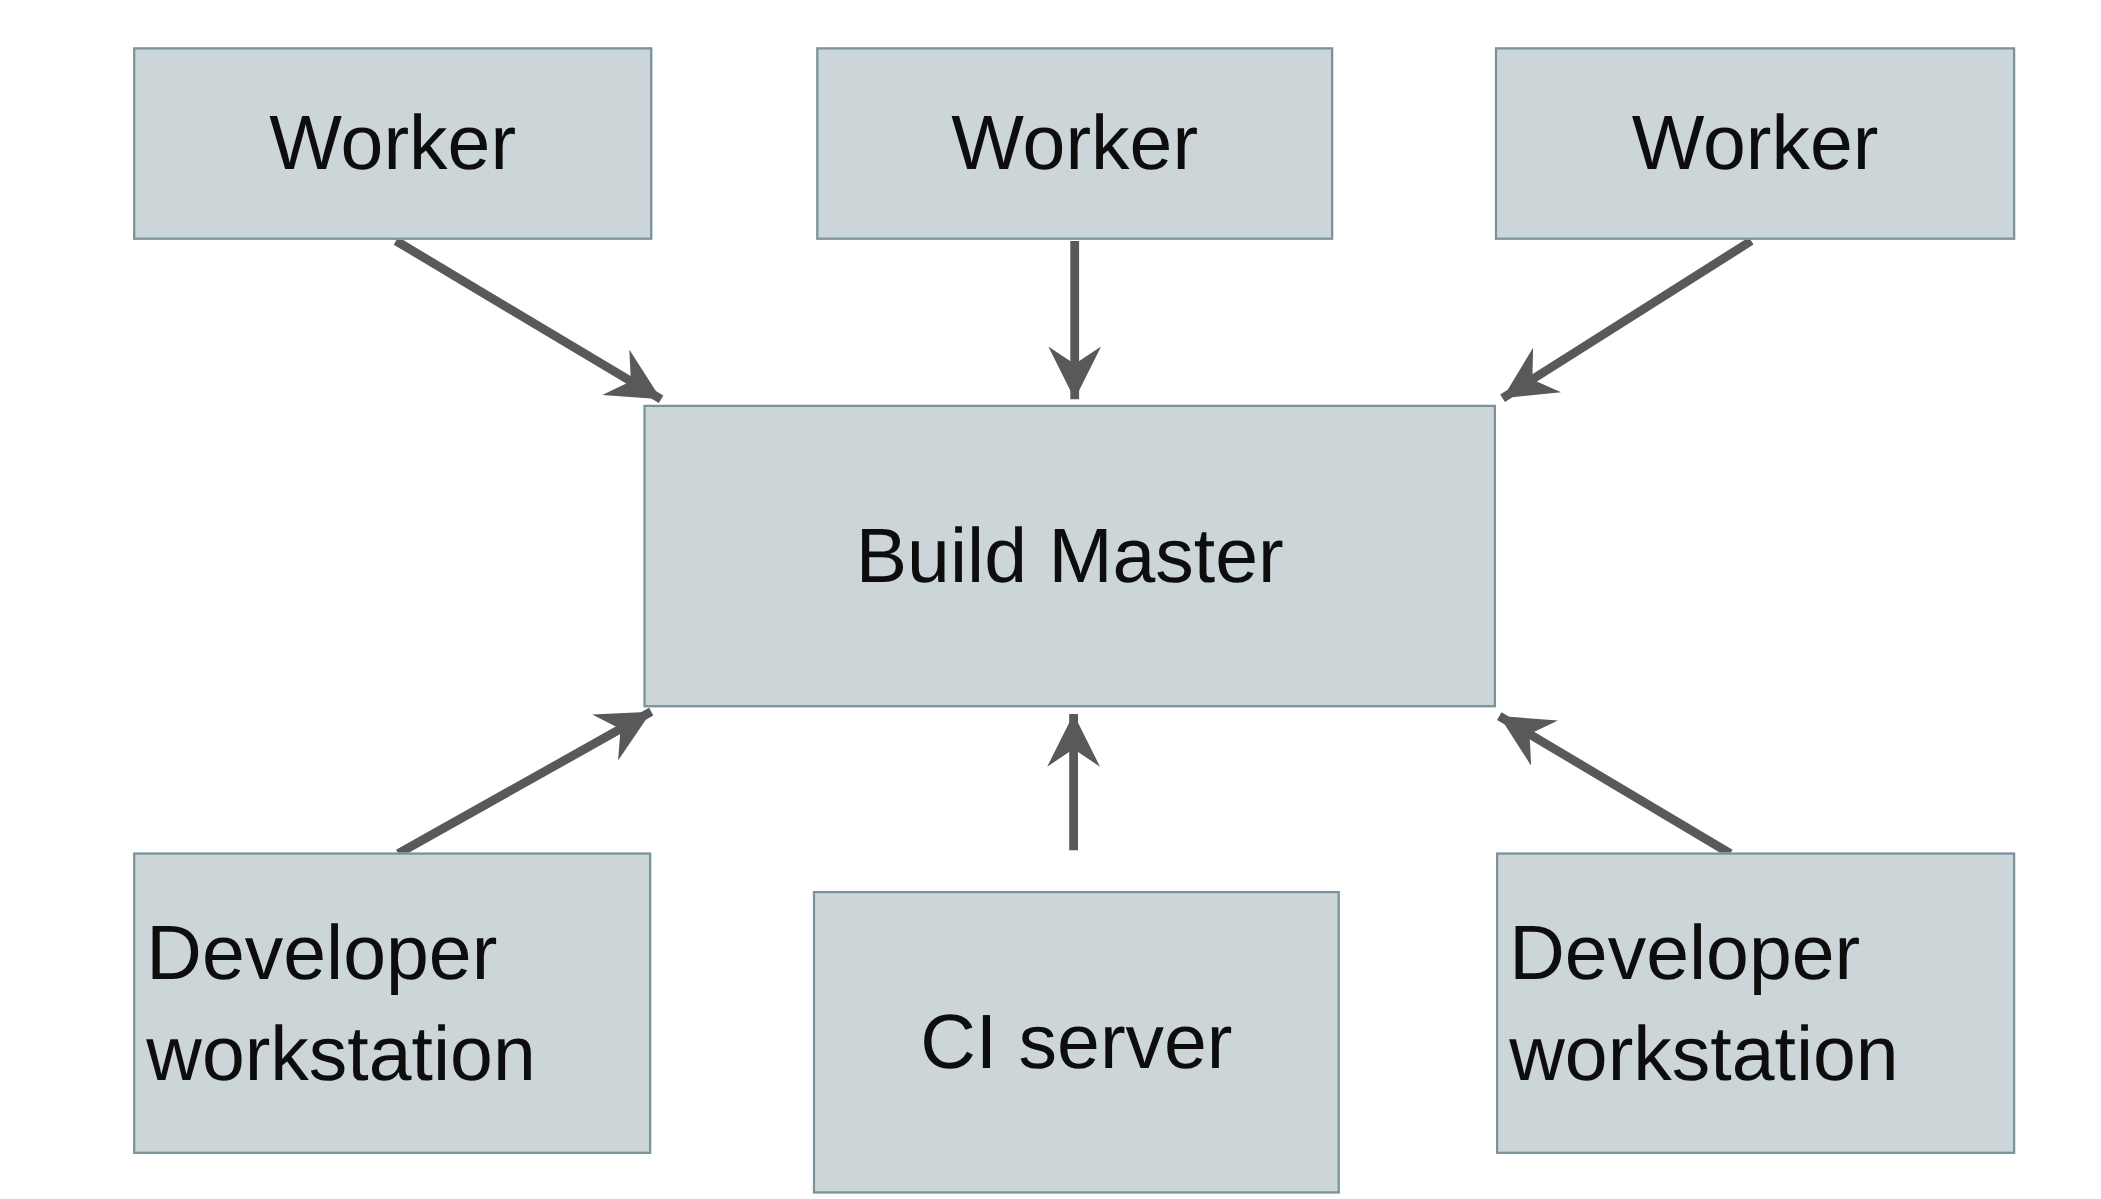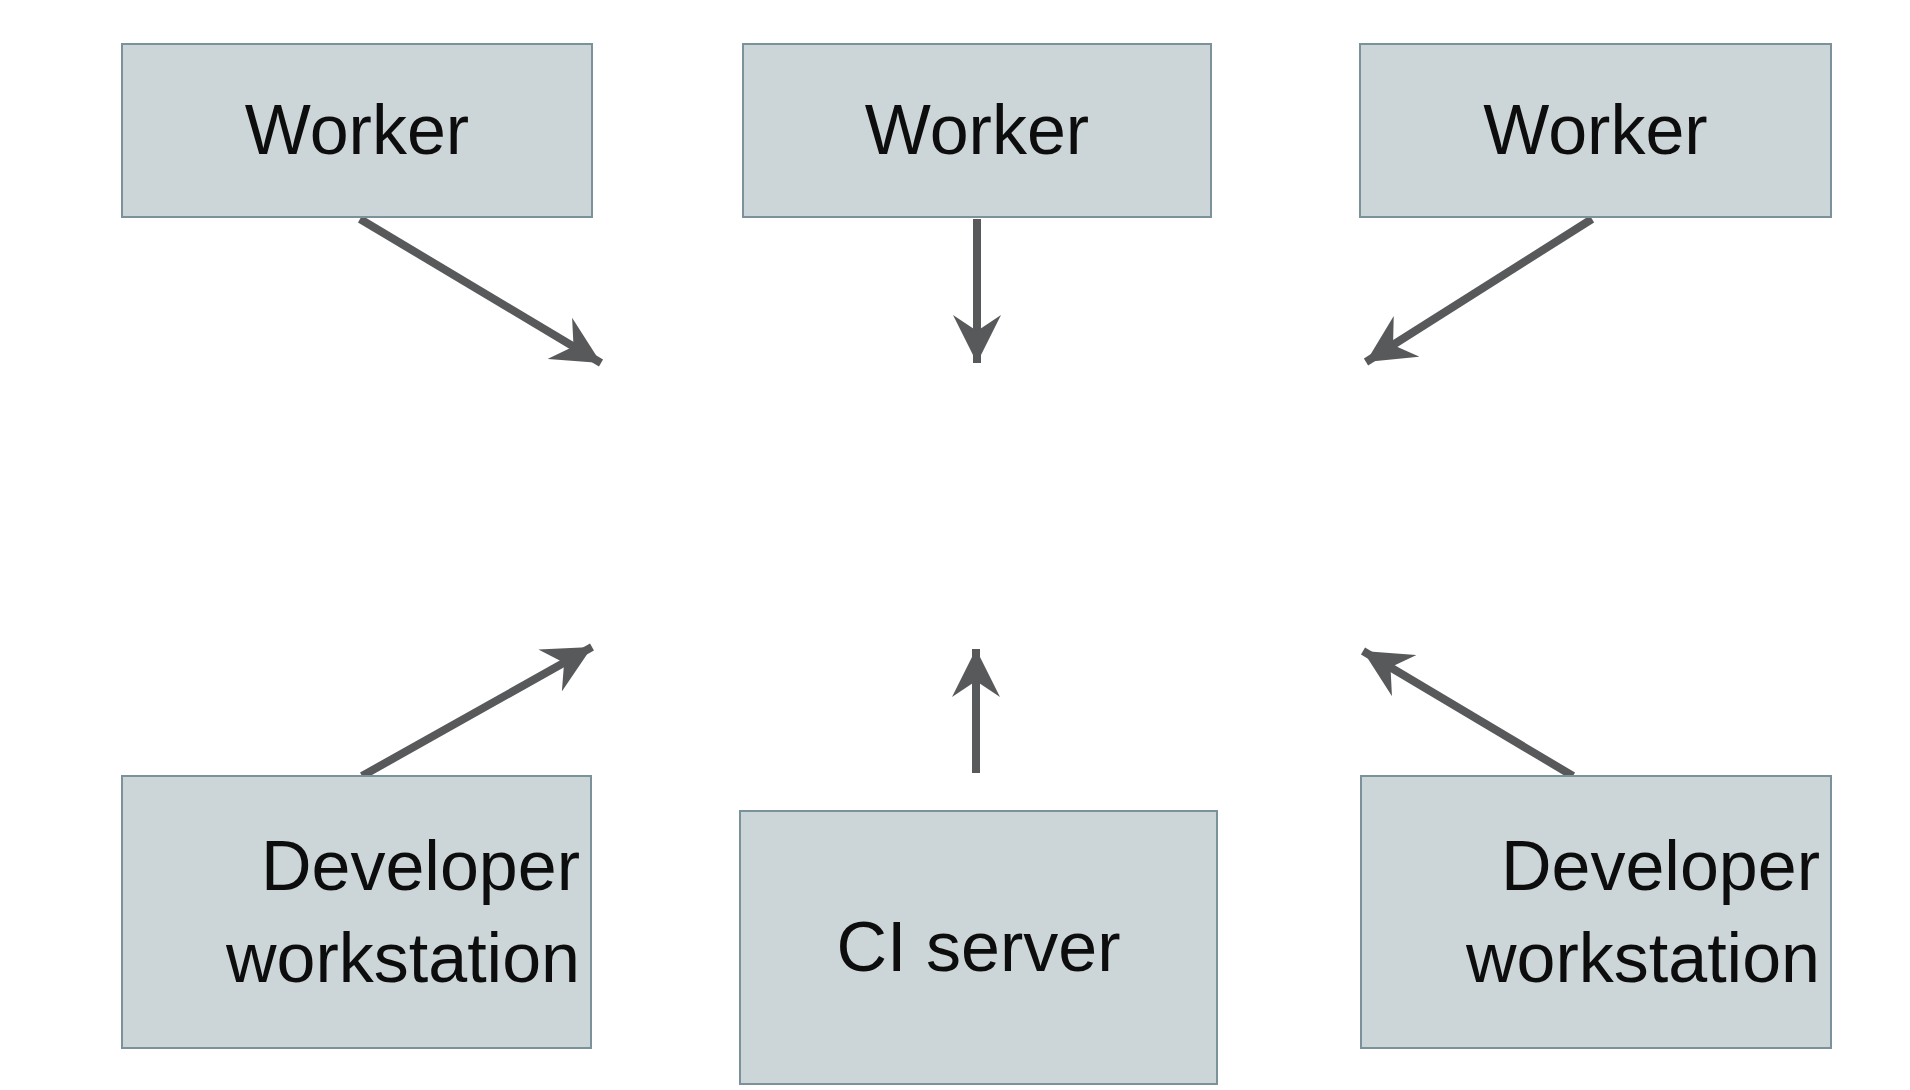--- a/index.html
+++ b/index.html
@@ -23,21 +23,21 @@
     height: 1090px;
     background: var(--bg);
   }
   .node {
     position: absolute;
     background: var(--box-fill);
     border: 2px solid var(--box-border);
     display: flex;
     align-items: center;
     justify-content: center;
-    text-align: right;
+    text-align: left;
     color: var(--text);
     font-size: 70px;
     line-height: 1.32;
     letter-spacing: 0px;
   }
   .node span { display: block; padding: 0 10px; }
 
   .worker-left   { left: 121px;  top: 43px;  width: 472px; height: 175px; }
   .worker-middle { left: 742px;  top: 43px;  width: 470px; height: 175px; }
   .worker-right  { left: 1359px; top: 43px;  width: 473px; height: 175px; }
@@ -82,20 +82,23 @@
   </div>
 
   <div class="node worker-middle">
     <span>Worker</span>
   </div>
 
   <div class="node worker-right">
     <span>Worker</span>
   </div>
 
+  <div class="node build-master">
+    <span>Build Master</span>
+  </div>
 
   <div class="node dev-left">
     <span>Developer workstation</span>
   </div>
 
   <div class="node ci-server">
     <span>CI server</span>
   </div>
 
   <div class="node dev-right">

